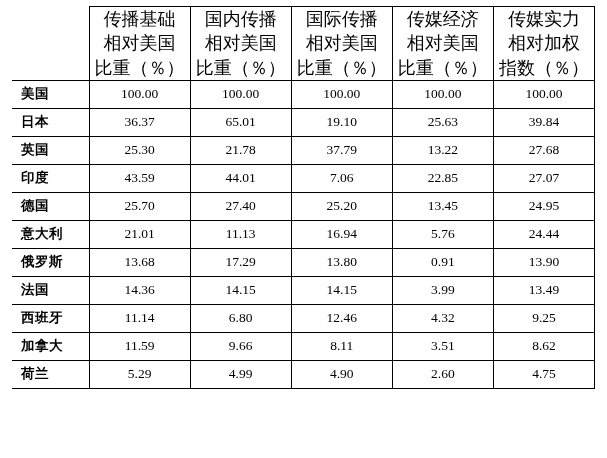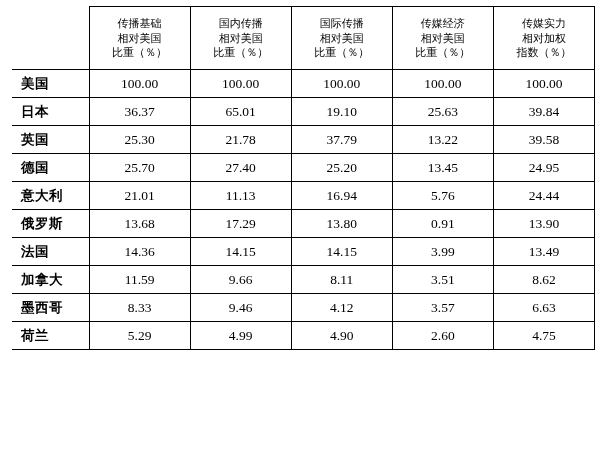--- a/index.html
+++ b/index.html
@@ -28,21 +28,21 @@
   table.data-table td,
   table.data-table th {
     border: 1px solid #000000;
     font-weight: normal;
     padding: 0;
     vertical-align: middle;
   }
   
   thead th {
     height: 62px;
-    font-size: 11px;
+    font-size: 18px;
     line-height: 1.35;
     text-align: center;
     padding: 3px 2px;
   }
   thead th.corner {
     border-left: none;
     border-top: none;
   }
   tbody td {
     height: 27px;
@@ -120,21 +120,29 @@
           <td>19.10</td>
           <td>25.63</td>
           <td>39.84</td>
         </tr>
         <tr>
           <td class="rowhead">英国</td>
           <td>25.30</td>
           <td>21.78</td>
           <td>37.79</td>
           <td>13.22</td>
-          <td>39.58</td>
+          <td>27.68</td>
+        </tr>
+        <tr>
+          <td class="rowhead">印度</td>
+          <td>43.59</td>
+          <td>44.01</td>
+          <td>7.06</td>
+          <td>22.85</td>
+          <td>27.07</td>
         </tr>
         <tr>
           <td class="rowhead">德国</td>
           <td>25.70</td>
           <td>27.40</td>
           <td>25.20</td>
           <td>13.45</td>
           <td>24.95</td>
         </tr>
         <tr>
@@ -155,36 +163,36 @@
         </tr>
         <tr>
           <td class="rowhead">法国</td>
           <td>14.36</td>
           <td>14.15</td>
           <td>14.15</td>
           <td>3.99</td>
           <td>13.49</td>
         </tr>
         <tr>
+          <td class="rowhead">西班牙</td>
+          <td>11.14</td>
+          <td>6.80</td>
+          <td>12.46</td>
+          <td>4.32</td>
+          <td>9.25</td>
+        </tr>
+        <tr>
           <td class="rowhead">加拿大</td>
           <td>11.59</td>
           <td>9.66</td>
           <td>8.11</td>
           <td>3.51</td>
           <td>8.62</td>
         </tr>
         <tr>
-          <td class="rowhead">墨西哥</td>
-          <td>8.33</td>
-          <td>9.46</td>
-          <td>4.12</td>
-          <td>3.57</td>
-          <td>6.63</td>
-        </tr>
-        <tr>
           <td class="rowhead">荷兰</td>
           <td>5.29</td>
           <td>4.99</td>
           <td>4.90</td>
           <td>2.60</td>
           <td>4.75</td>
         </tr>
       </tbody>
   </table>
 </div>

